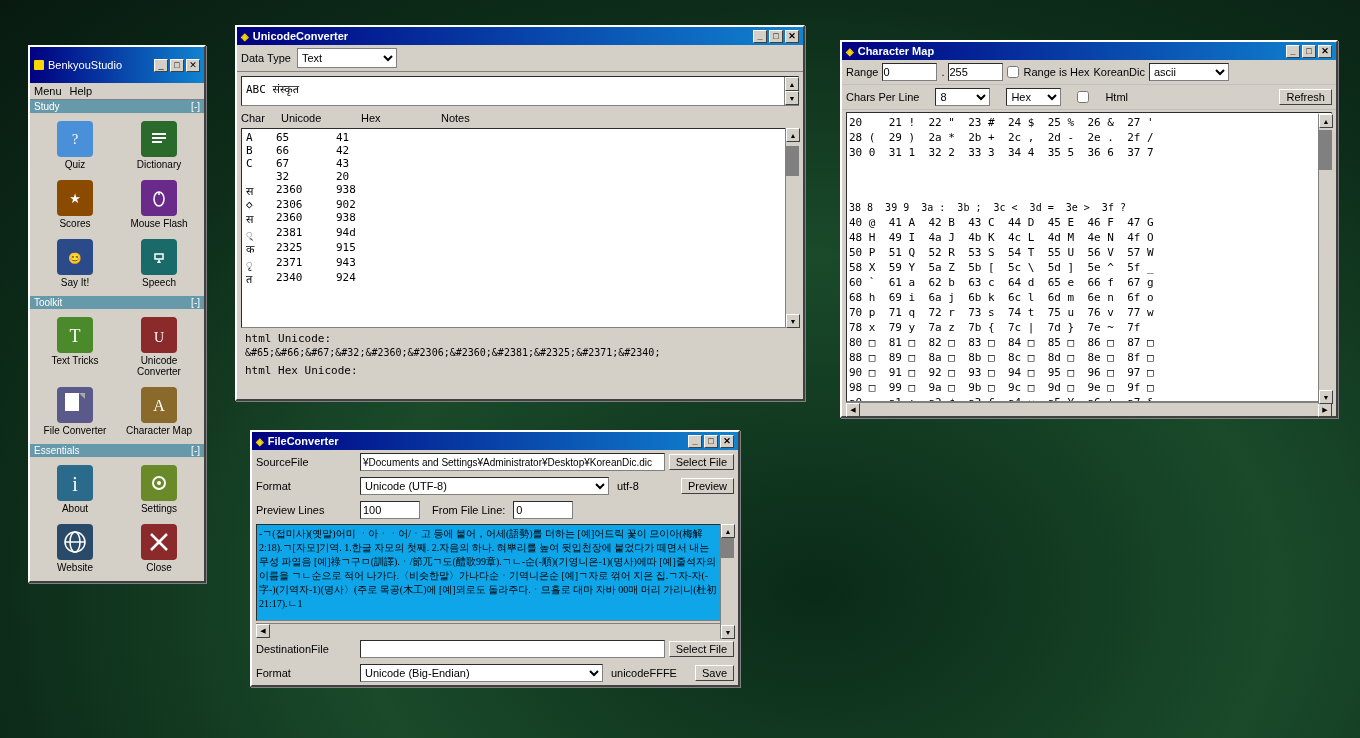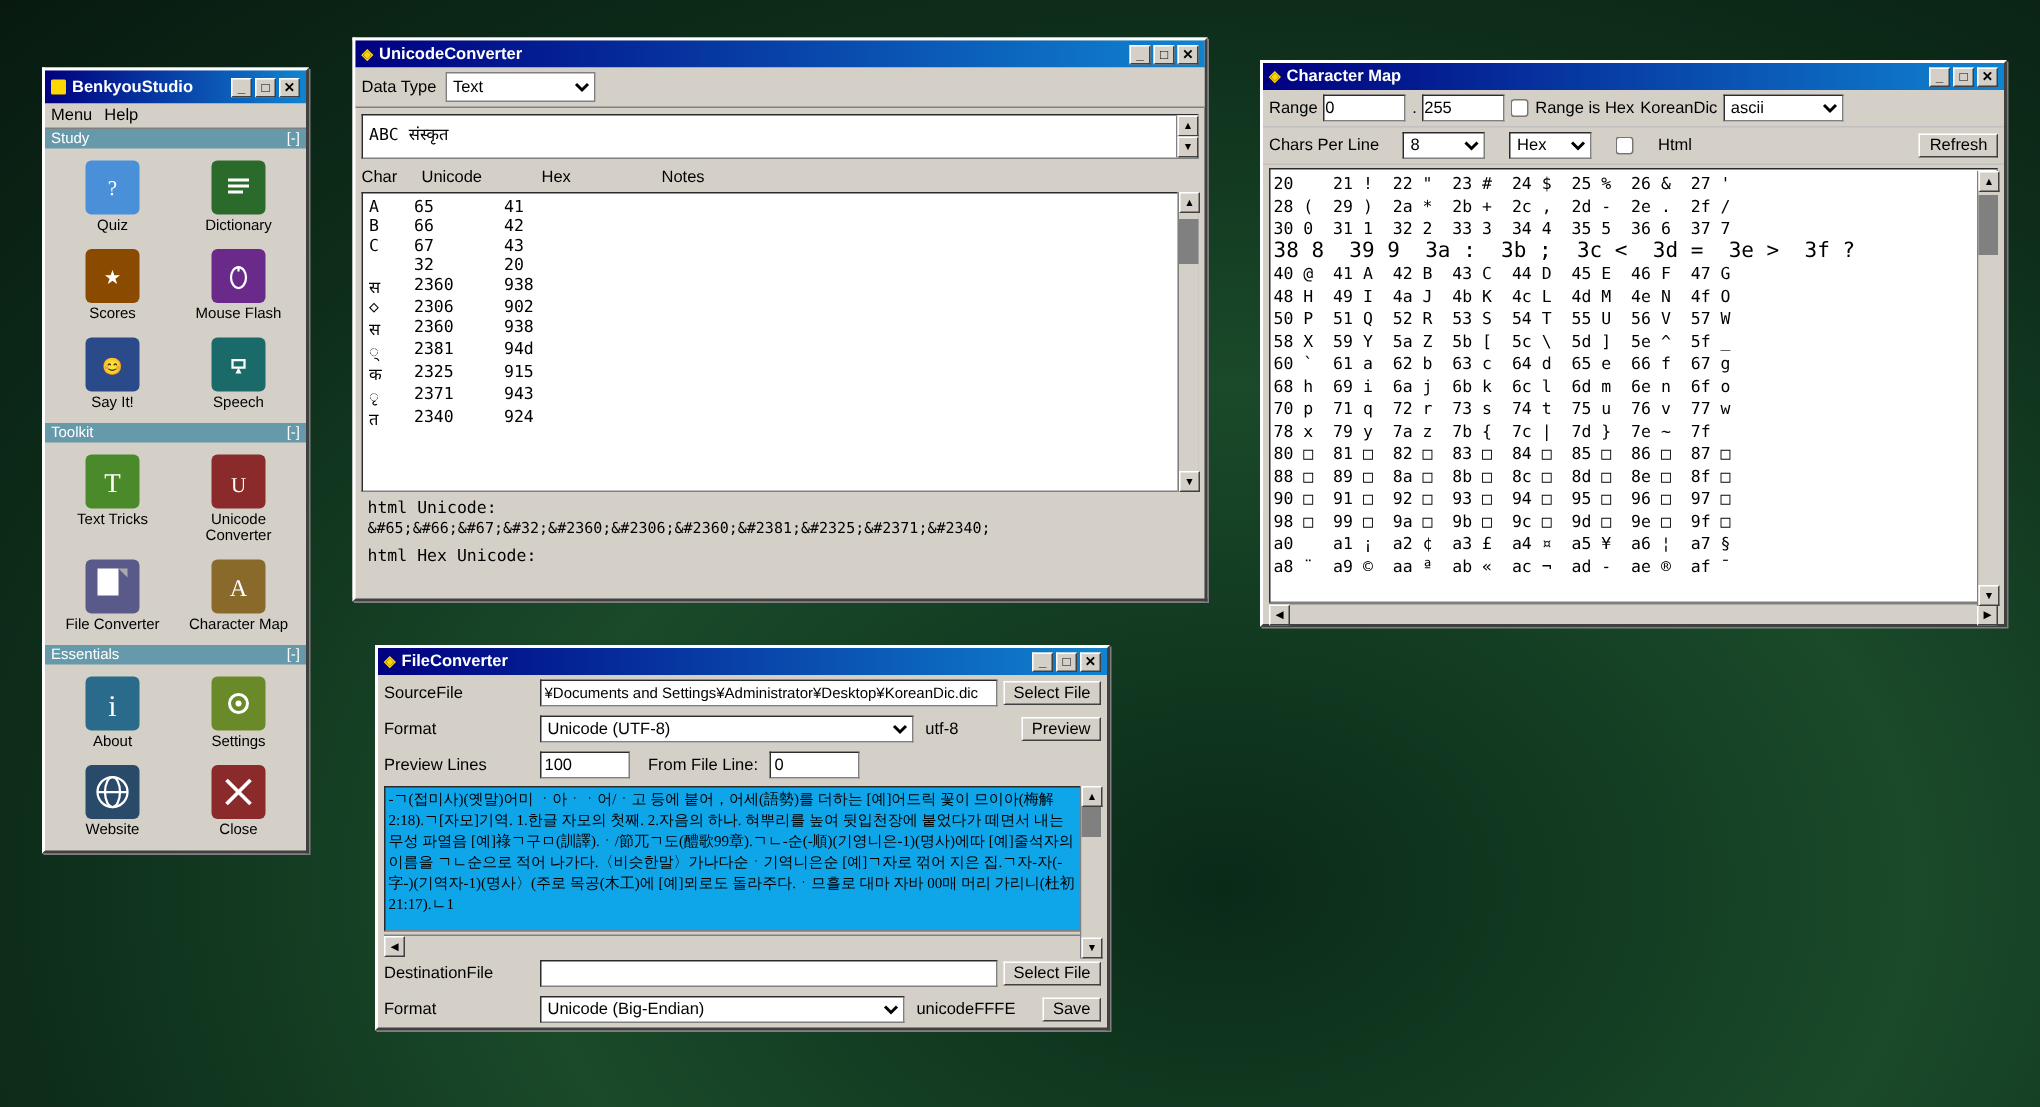--- a/index.html
+++ b/index.html
@@ -78,27 +78,27 @@
       width: 175px;
       background: #d4d0c8;
       border: 2px solid #fff;
       border-right-color: #404040;
       border-bottom-color: #404040;
     }
 
     .sidebar-title {
       background: linear-gradient(to right, #000080, #1084d0);
       color: white;
-      font-weight: bold;
+      font-weight: normal;
       font-size: 11px;
       padding: 2px 4px;
       display: flex;
       align-items: center;
       justify-content: space-between;
-      height: 22px;
+      height: 36px;
     }
     .sidebar-menu {
       display: flex;
       padding: 2px 4px;
       gap: 8px;
       background: #d4d0c8;
       border-bottom: 1px solid #808080;
     }
     .sidebar-menu span {
       cursor: pointer;
@@ -610,21 +610,21 @@
     <input type="checkbox" class="cm-checkbox" style="">
     <span class="cm-label">Html</span>
     <button class="cm-btn" style="margin-left:auto;">Refresh</button>
   </div>
 
   <div style="position:relative;height:290px;">
     <div style="background:white;height:290px;overflow-y:auto;border:1px inset #808080;margin:2px 4px;padding:2px;padding-right:16px;font-family:monospace;font-size:11px;line-height:15px;" id="cm-table">
     <div style="white-space: pre; font-size: 11px; line-height: 15px;">20    21 !  22 "  23 #  24 $  25 %  26 &amp;  27 '</div>
         <div style="white-space: pre; font-size: 11px; line-height: 15px;">28 (  29 )  2a *  2b +  2c ,  2d -  2e .  2f /</div>
         <div style="white-space: pre; font-size: 11px; line-height: 15px;">30 0  31 1  32 2  33 3  34 4  35 5  36 6  37 7</div>
-        <div style="white-space: pre; font-size: 14px; line-height: 15px;">38 8  39 9  3a :  3b ;  3c &lt;  3d =  3e &gt;  3f ?</div>
+        <div style="white-space: pre; font-size: 10px; line-height: 15px; margin-top: 40px;">38 8  39 9  3a :  3b ;  3c &lt;  3d =  3e &gt;  3f ?</div>
         <div style="white-space: pre; font-size: 11px; line-height: 15px;">40 @  41 A  42 B  43 C  44 D  45 E  46 F  47 G</div>
         <div style="white-space: pre; font-size: 11px; line-height: 15px;">48 H  49 I  4a J  4b K  4c L  4d M  4e N  4f O</div>
         <div style="white-space: pre; font-size: 11px; line-height: 15px;">50 P  51 Q  52 R  53 S  54 T  55 U  56 V  57 W</div>
         <div style="white-space: pre; font-size: 11px; line-height: 15px;">58 X  59 Y  5a Z  5b [  5c \  5d ]  5e ^  5f _</div>
         <div style="white-space: pre; font-size: 11px; line-height: 15px;">60 `  61 a  62 b  63 c  64 d  65 e  66 f  67 g</div>
         <div style="white-space: pre; font-size: 11px; line-height: 15px;">68 h  69 i  6a j  6b k  6c l  6d m  6e n  6f o</div>
         <div style="white-space: pre; font-size: 11px; line-height: 15px;">70 p  71 q  72 r  73 s  74 t  75 u  76 v  77 w</div>
         <div style="white-space: pre; font-size: 11px; line-height: 15px;">78 x  79 y  7a z  7b {  7c |  7d }  7e ~  7f </div>
         <div style="white-space: pre; font-size: 11px; line-height: 15px;">80 □  81 □  82 □  83 □  84 □  85 □  86 □  87 □</div>
         <div style="white-space: pre; font-size: 11px; line-height: 15px;">88 □  89 □  8a □  8b □  8c □  8d □  8e □  8f □</div>

